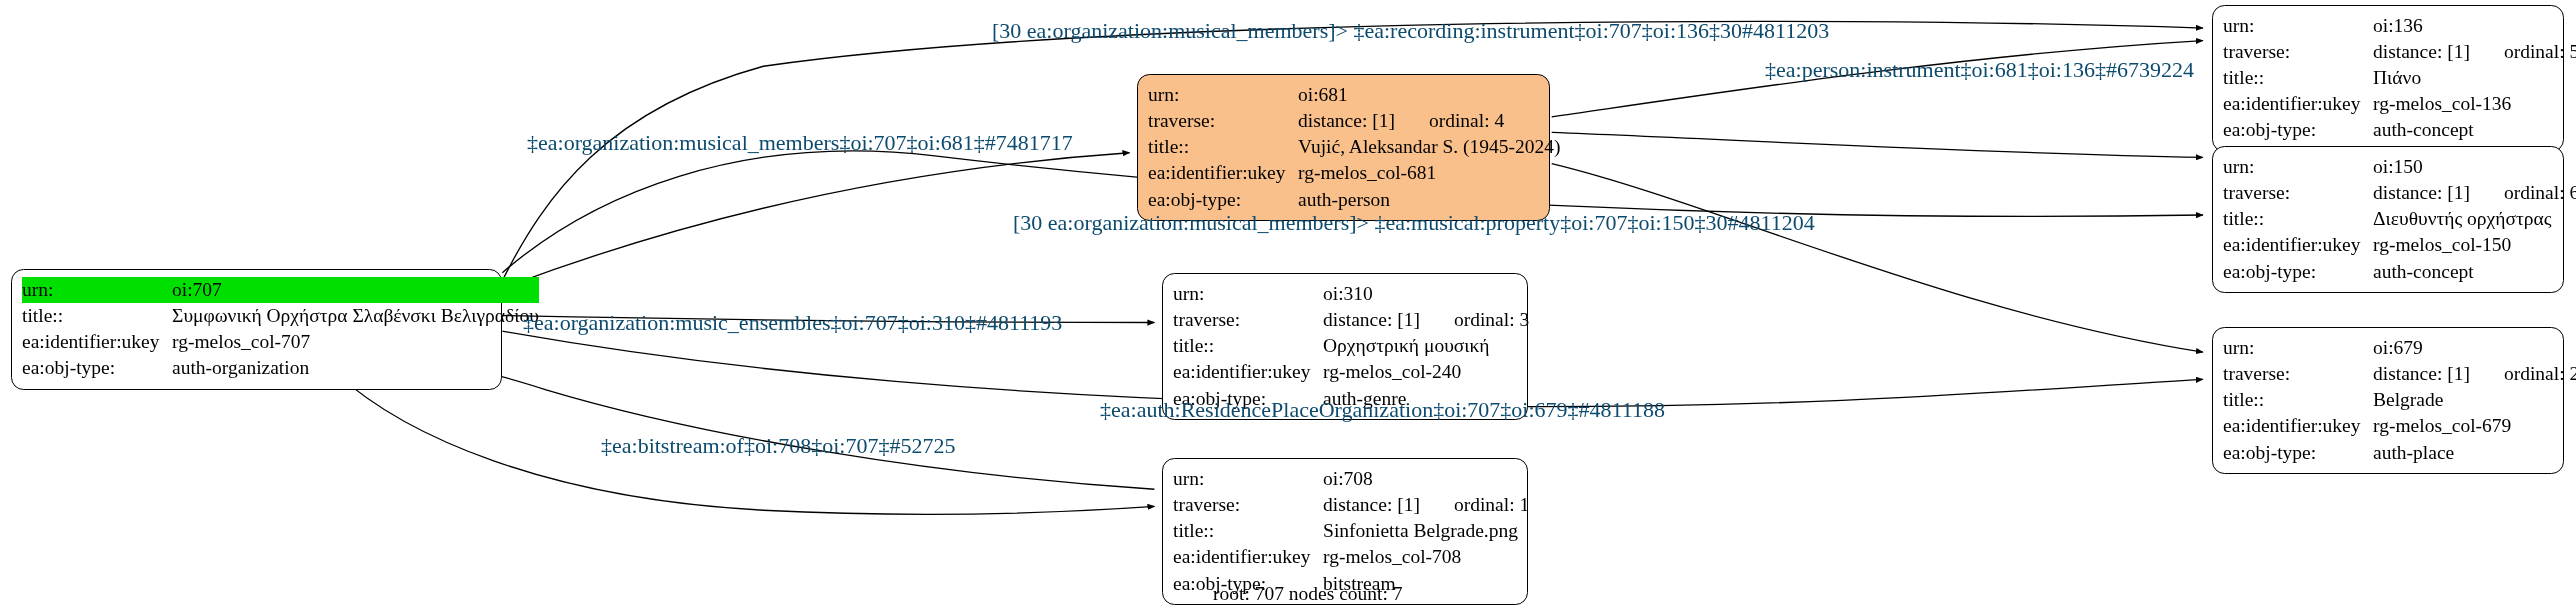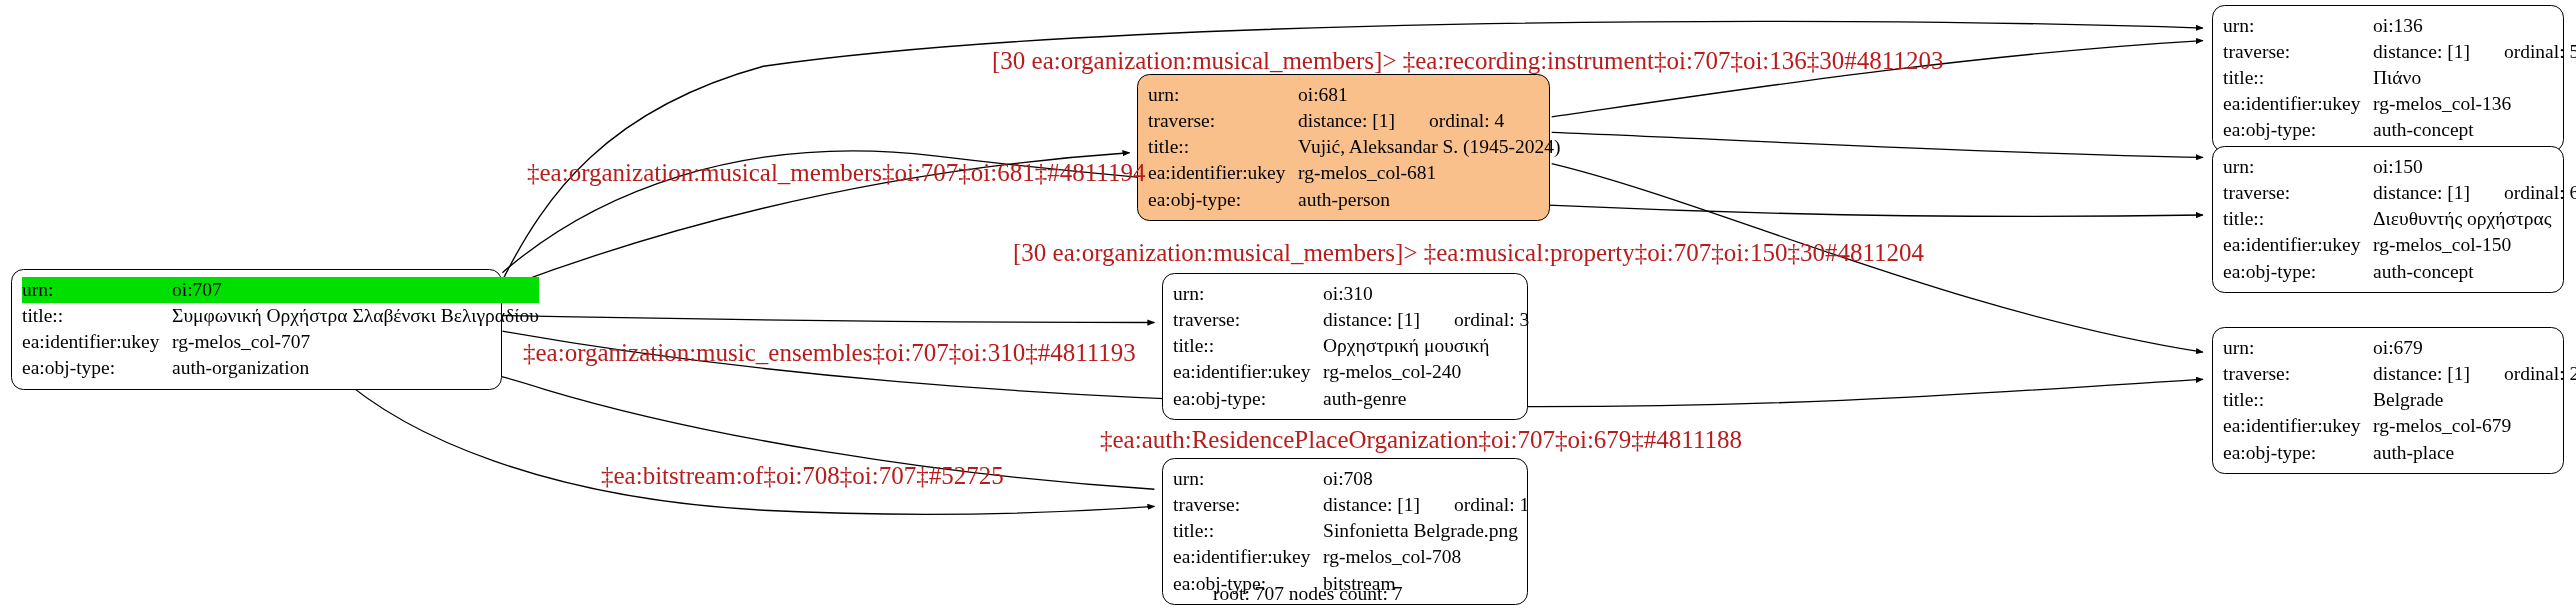--- a/index.html
+++ b/index.html
@@ -47,26 +47,25 @@
     padding: 0;
     vertical-align: baseline;
     font-family: "Liberation Serif", "DejaVu Serif", serif;
   }
   .node td.key { padding-right: 12.5px; }
   .node td.val { }
   .hl-green td { background: #00e000; }
   .trav-dist { padding-right: 34px; }
   .edge-label {
     position: absolute;
-    font-size: 25px;
+    font-size: 22px;
     line-height: 1;
     white-space: nowrap;
-    color: #b91c1c;
+    color: #0c4a6e;
     font-family: "Liberation Serif", "DejaVu Serif", serif;
-    margin-top: 28px;
   }
   .graph-caption {
     position: absolute;
     font-size: 19.5px;
     white-space: nowrap;
     color: #000000;
     font-family: "Liberation Serif", "DejaVu Serif", serif;
   }
 </style>
 </head>
@@ -293,21 +292,22 @@
       </tr>
       <tr>
         <td class="key">ea:obj-type:</td>
         <td class="val">auth-place</td>
       </tr>
     </tbody>
       </table>
   </div>
 
   <div class="edge-label" style="left:992px; top:20px;">[30 ea:organization:musical_members]&gt; ‡ea:recording:instrument‡oi:707‡oi:136‡30#4811203</div>
-  <div class="edge-label" style="left:527px; top:132px;">‡ea:organization:musical_members‡oi:707‡oi:681‡#4811194</div>
+  <div class="edge-label" style="left:527px; top:132px;">‡ea:organization:musical_members‡oi:707‡oi:681‡#7481717</div>
+  <div class="edge-label" style="left:1765px; top:59px;">‡ea:person:instrument‡oi:681‡oi:136‡#6739224</div>
   <div class="edge-label" style="left:1013px; top:212px;">[30 ea:organization:musical_members]&gt; ‡ea:musical:property‡oi:707‡oi:150‡30#4811204</div>
   <div class="edge-label" style="left:523px; top:312px;">‡ea:organization:music_ensembles‡oi:707‡oi:310‡#4811193</div>
   <div class="edge-label" style="left:1100px; top:399px;text-align:right;">‡ea:auth:ResidencePlaceOrganization‡oi:707‡oi:679‡#4811188</div>
   <div class="edge-label" style="left:601px; top:435px;">‡ea:bitstream:of‡oi:708‡oi:707‡#52725</div>
 
   <div class="graph-caption" style="left:1193px; top:583px;margin-left:20px;">root: 707 nodes count: 7</div>
 
 </div>
 
 

